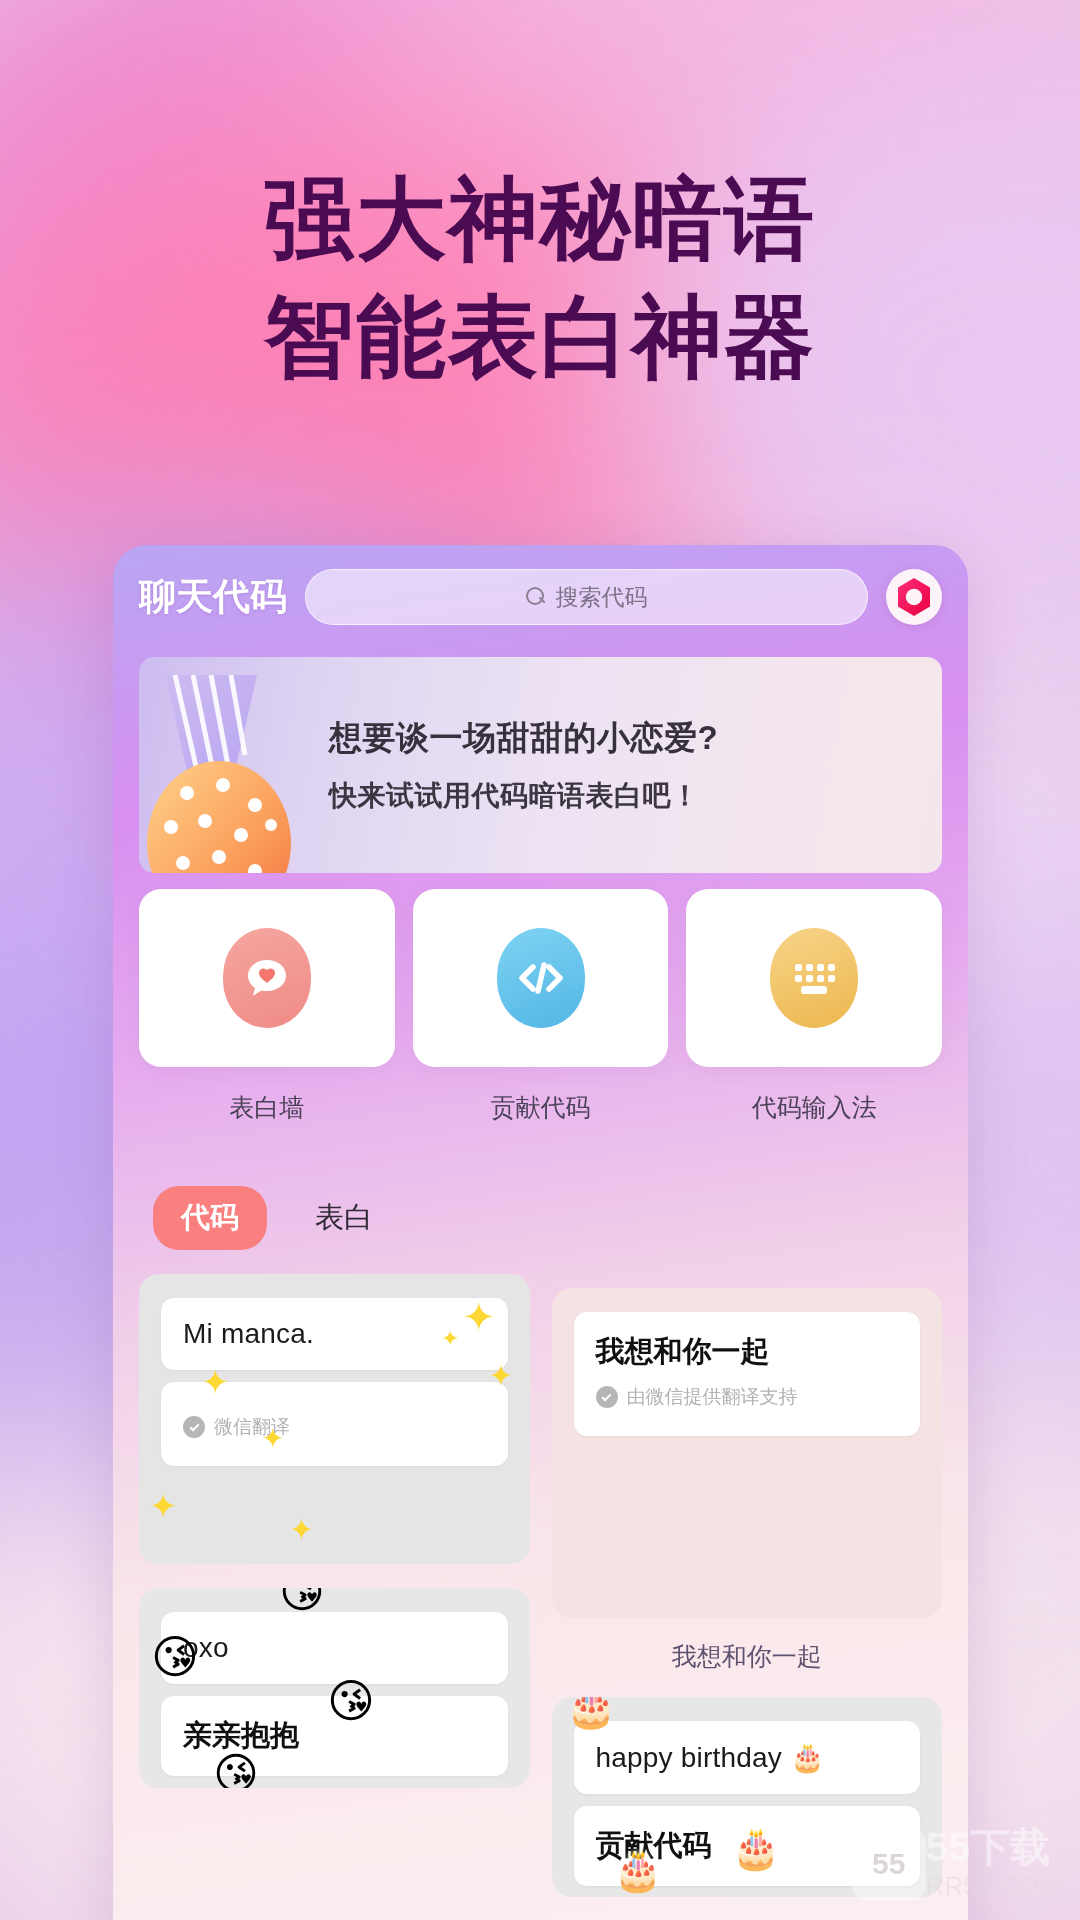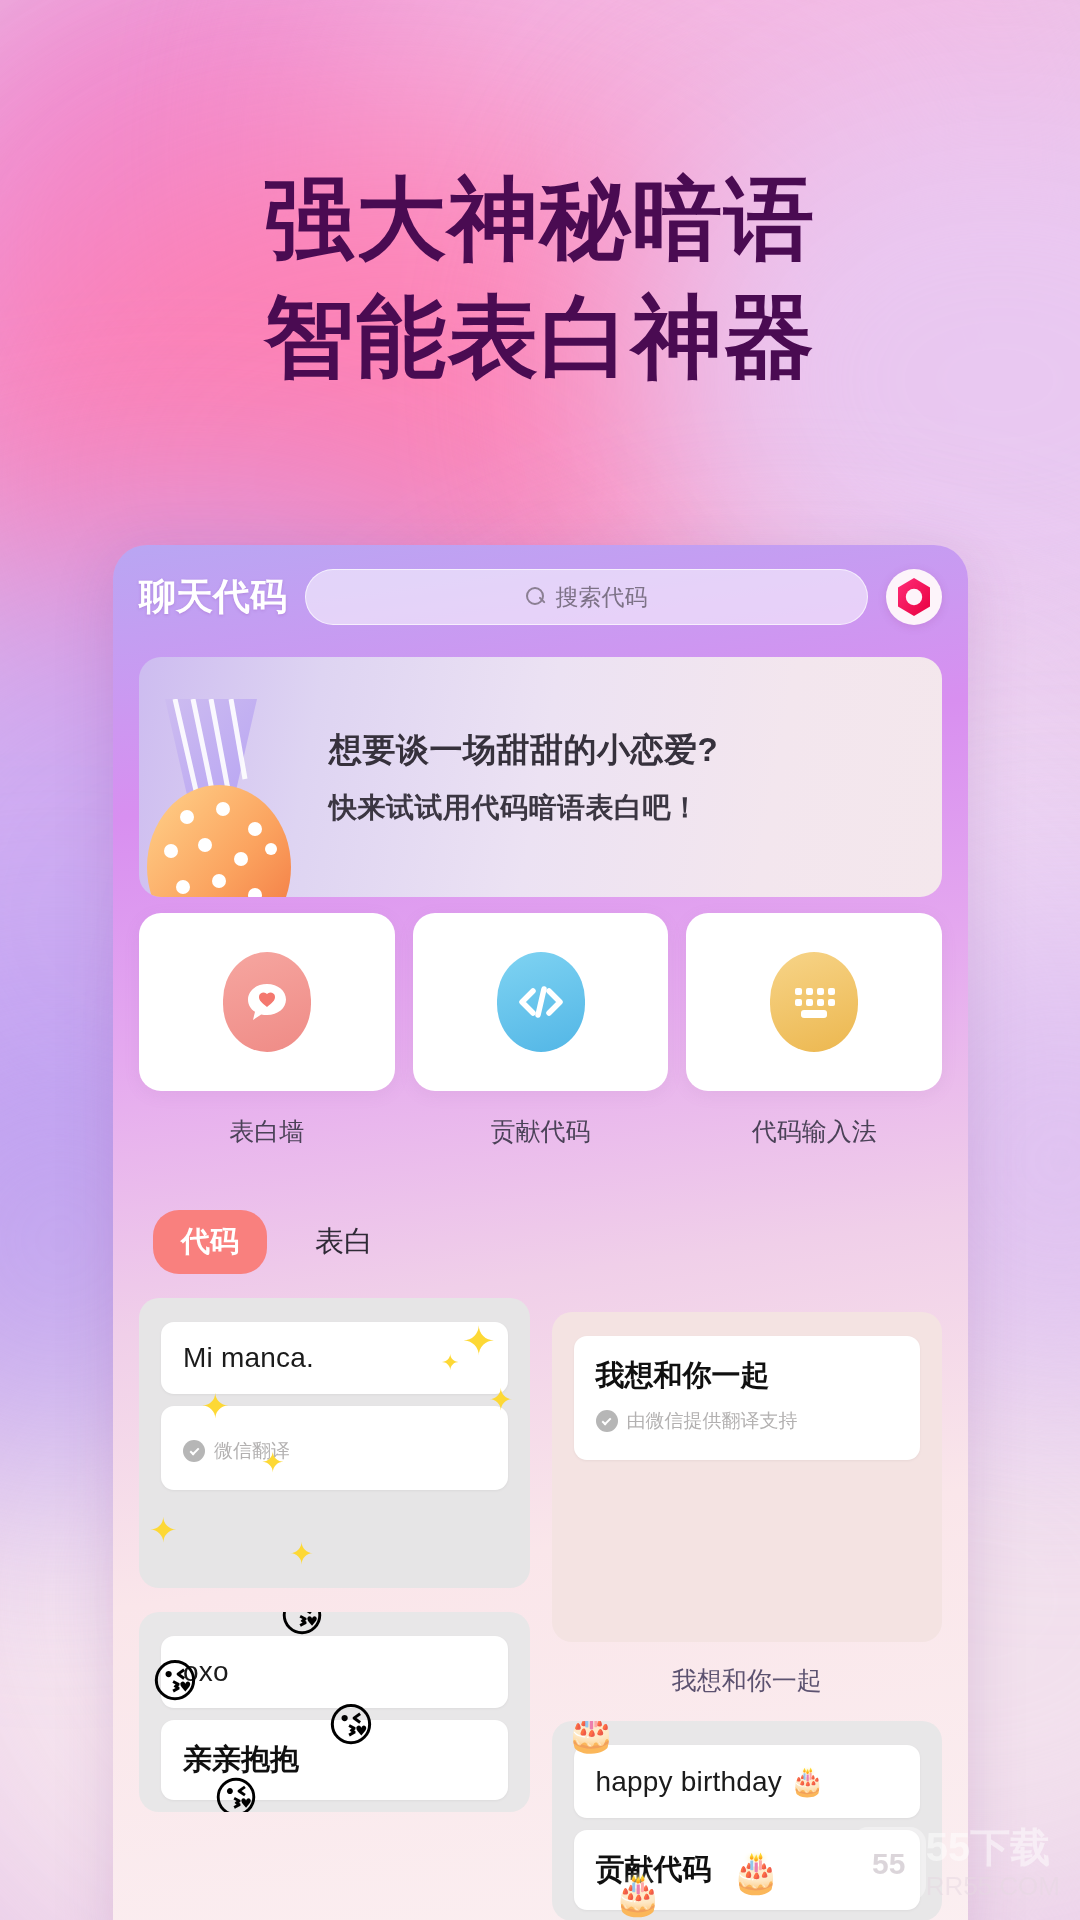--- a/index.html
+++ b/index.html
@@ -54,21 +54,21 @@
   .search .ph { font-size:23px; color:#7d7287; }
   .mag { width:20px;height:20px; position:relative; display:inline-block; }
   .mag::before{content:'';position:absolute;left:0;top:0;width:14px;height:14px;border:2.2px solid #8b7f93;border-radius:50%;}
   .mag::after{content:'';position:absolute;left:12px;top:12px;width:8px;height:2.2px;background:#8b7f93;transform:rotate(45deg);border-radius:2px;}
   .logo { width:56px;height:56px;border-radius:50%;background:#fdf4fa;
           display:flex;align-items:center;justify-content:center;flex:0 0 auto;
           box-shadow:0 2px 8px rgba(150,60,140,.18); }
 
   
   .banner {
-    margin:18px 26px 0 26px; height:240px; border-radius:22px; position:relative;
+    margin:18px 26px 0 26px; height:216px; border-radius:15px; position:relative;
     background:linear-gradient(100deg,#cdbcf0 0%,#ded4f2 22%,#ece2f3 50%,#f3e6ee 78%,#f4e7ec 100%);
     overflow:hidden; display:flex; align-items:center;
   }
   .banner .art { position:absolute; left:-8px; bottom:-52px; width:190px; height:250px; }
   .banner .txt { margin-left:190px; }
   .bn1 { font-size:33px; font-weight:700; color:#36313c; letter-spacing:.5px; }
   .bn2 { font-size:28px; font-weight:600; color:#3b3642; margin-top:16px; letter-spacing:.5px;}
 
   
   .quick { display:flex; gap:18px; padding:16px 26px 0 26px; }

